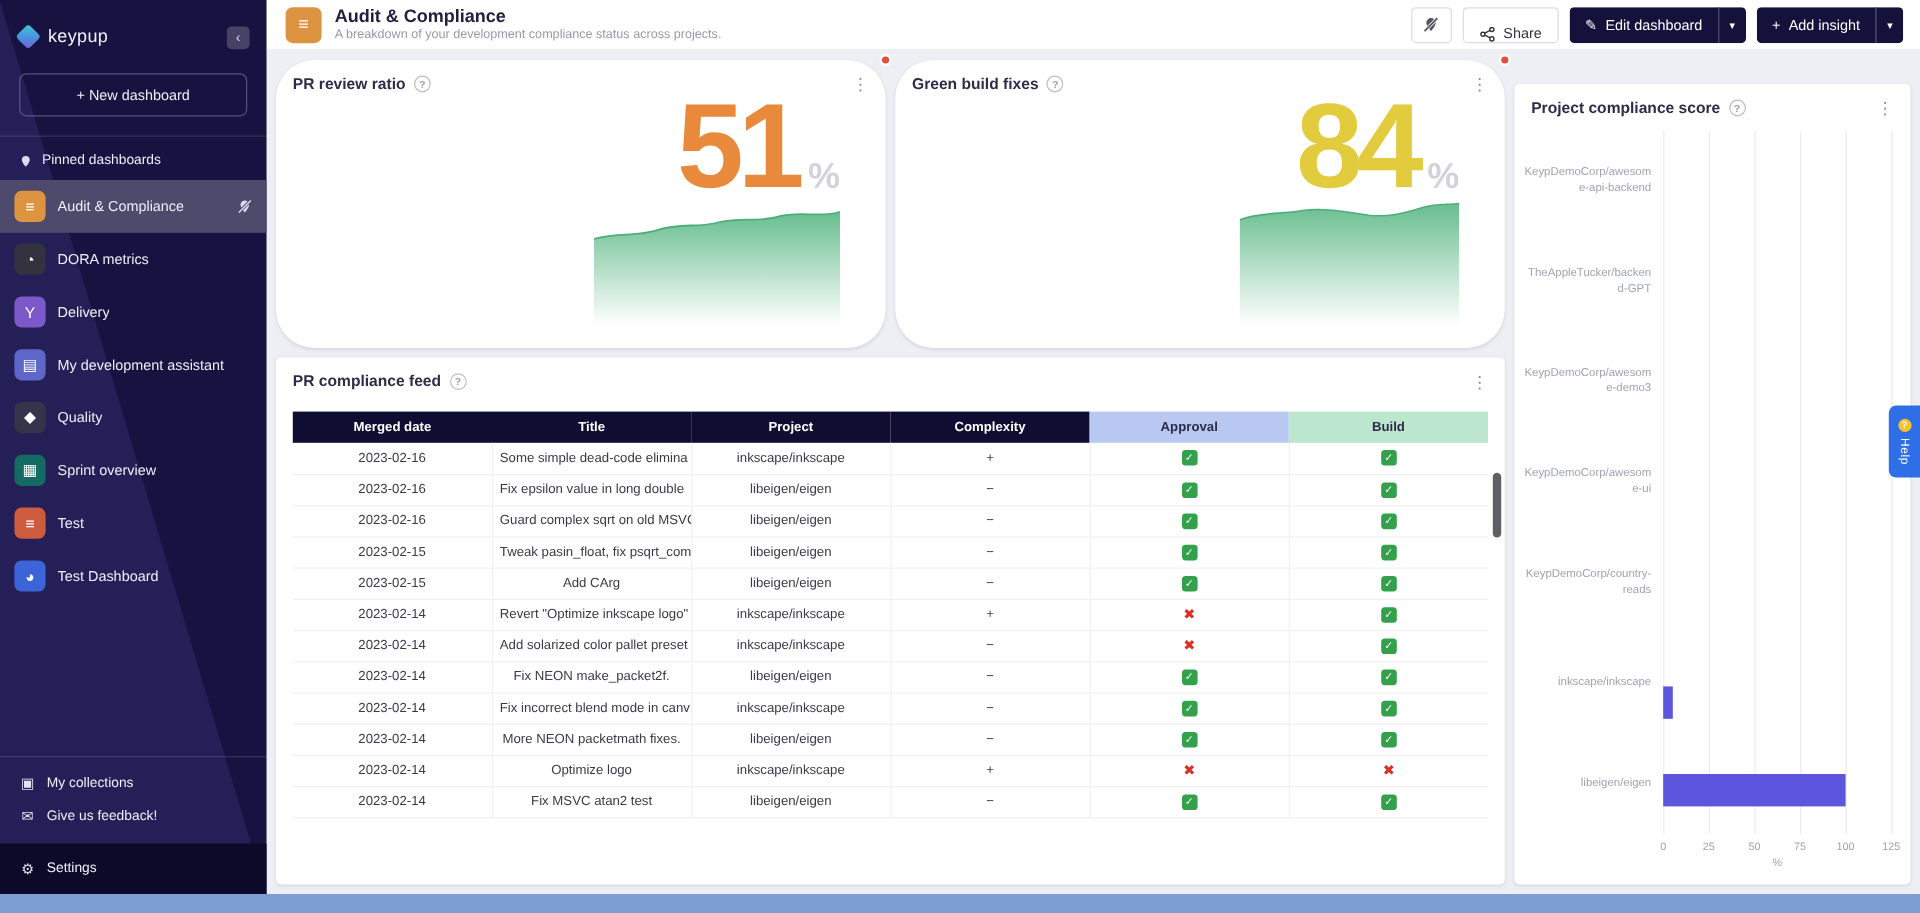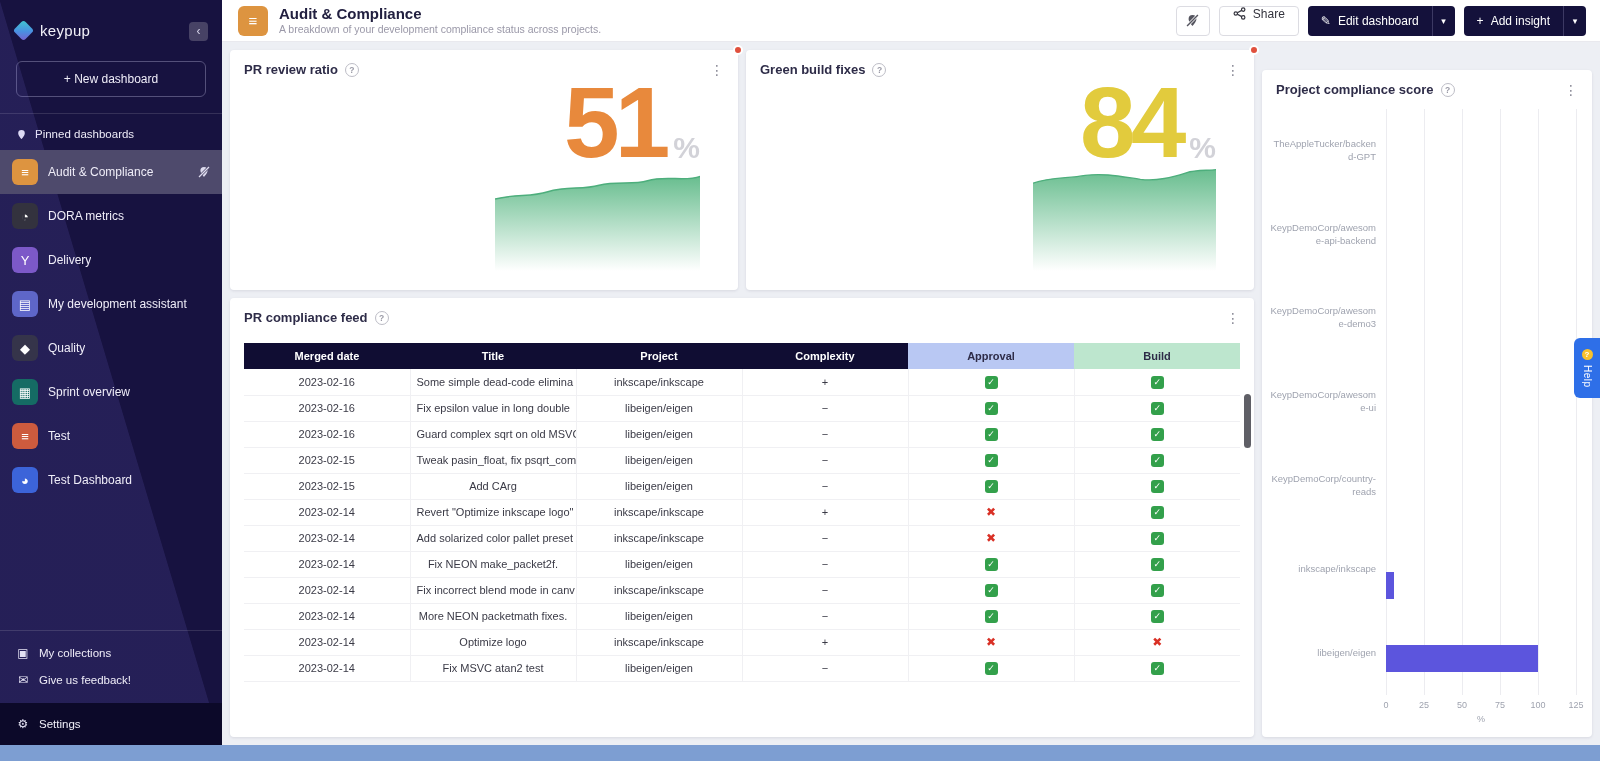--- a/index.html
+++ b/index.html
@@ -46,36 +46,36 @@
   .app-icon { width:30px; height:30px; border-radius:6px; background:#DD9440; color:#fff;
     display:flex; align-items:center; justify-content:center; font-size:15px; flex:none; }
   .title-block { line-height:1.25; }
   .page-title { font-size:15px; font-weight:700; color:#222040; }
   .page-subtitle { font-size:10.5px; color:#9A98A8; }
   .topbar-actions { margin-left:auto; display:flex; align-items:center; gap:9px; }
   .icon-btn { width:34px; height:30px; background:#fff; border:1px solid #DCDCE2;
     border-radius:4px; display:flex; align-items:center; justify-content:center;
     color:#55555F; cursor:pointer; }
   .share-btn { height:30px; background:#fff; border:1px solid #DCDCE2; border-radius:4px;
-    display:flex; align-items:flex-start; gap:7px; padding:0 13px; font-size:12px;
+    display:flex; align-items:flex-end; gap:7px; padding:0 13px; font-size:12px;
     color:#33333D; cursor:pointer; }
   .split-btn { display:flex; height:30px; border-radius:4px; overflow:hidden; }
   .split-main { background:#14113B; color:#fff; border:none; font-size:12px; display:flex;
     align-items:center; gap:7px; padding:0 13px; cursor:pointer; }
   .split-caret { width:23px; background:#14113B; color:#fff; border:none;
     border-left:1px solid #3C3963; font-size:9px; cursor:pointer; }
 
   
   .content { position:fixed; left:222px; top:42px; right:0; bottom:16px; background:#EDEFF4;
     padding:8px; display:flex; gap:8px; overflow:hidden; }
   .left-col { flex:1; min-width:0; display:flex; flex-direction:column; gap:8px; }
   .top-row { display:flex; gap:8px; height:240px; }
   .card { background:#fff; border-radius:4px; box-shadow:0 1px 3px rgba(25,22,60,.10);
     position:relative; }
-  .ratio-card { flex:1; min-width:0; }
+  .ratio-card { flex:1; min-width:0;border-radius:32px; }
   .card-head { display:flex; align-items:center; gap:7px; padding:12px 14px 6px; }
   .card-title { font-size:13px; font-weight:700; color:#2E2C48; }
   .q-icon { width:14px; height:14px; border:1.5px solid #BDBDC6; border-radius:50%;
     color:#9A9AA6; font-size:8.5px; font-weight:700; display:flex; align-items:center;
     justify-content:center; }
   .kebab { margin-left:auto; color:#8A8A96; font-size:14px; cursor:pointer; line-height:1; }
   .alert-dot { position:absolute; top:-5px; right:-5px; width:10px; height:10px;
     border-radius:50%; background:#E0503D; border:2px solid #fff; z-index:3; }
   .ratio-body { display:flex; align-items:flex-end; height:calc(100% - 38px);
     padding:0 38px 14px 18px;flex-direction:column; }
@@ -442,22 +442,22 @@
   <div class="right-col">
     <section class="card score-card">
       <div class="card-head">
         <h2 class="card-title">Project compliance score</h2>
         <span class="q-icon">?</span>
         <span class="kebab">⋮</span>
       </div>
       <div class="score-chart">
         <div class="score-main">
           <div class="labels-col" id="score-labels">
+              <div class="score-label">KeypDemoCorp/awesome-api-backend</div>
               <div class="score-label">TheAppleTucker/backend-GPT</div>
-              <div class="score-label">KeypDemoCorp/awesome-api-backend</div>
               <div class="score-label">KeypDemoCorp/awesome-demo3</div>
               <div class="score-label">KeypDemoCorp/awesome-ui</div>
               <div class="score-label">KeypDemoCorp/country-reads</div>
               <div class="score-label">inkscape/inkscape</div>
               <div class="score-label">libeigen/eigen</div>
             </div>
           <div class="plot-col">
             <div id="score-grid">
                 <div class="gl" style="left: 0%;"></div>
                 <div class="gl" style="left: 20%;"></div>

